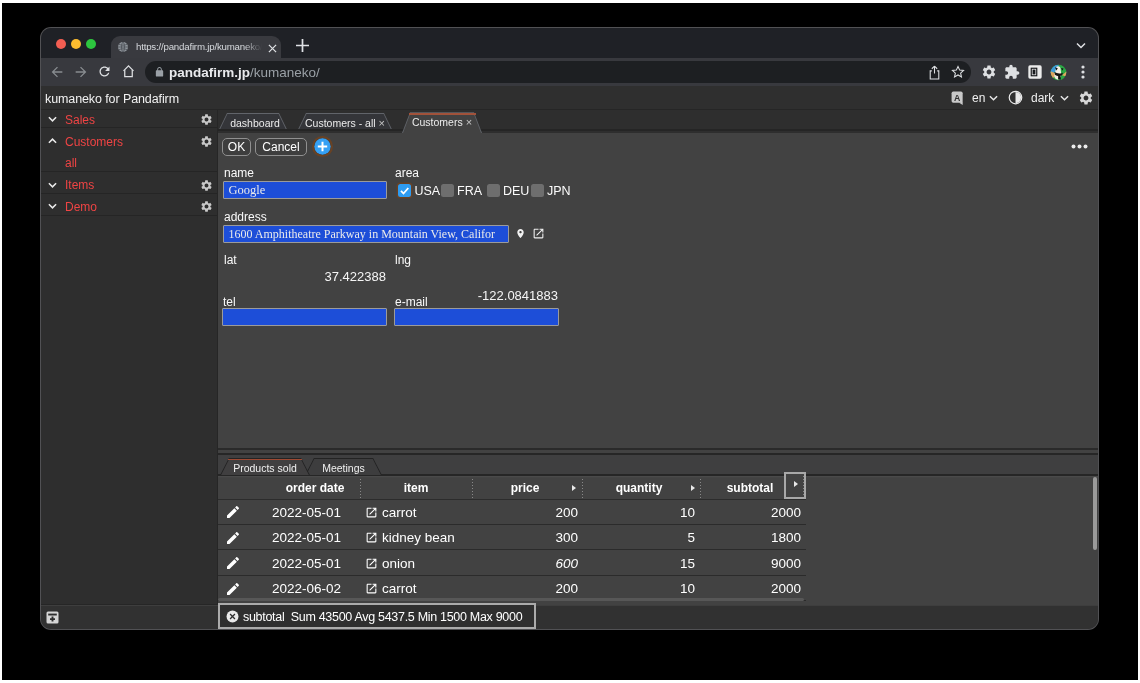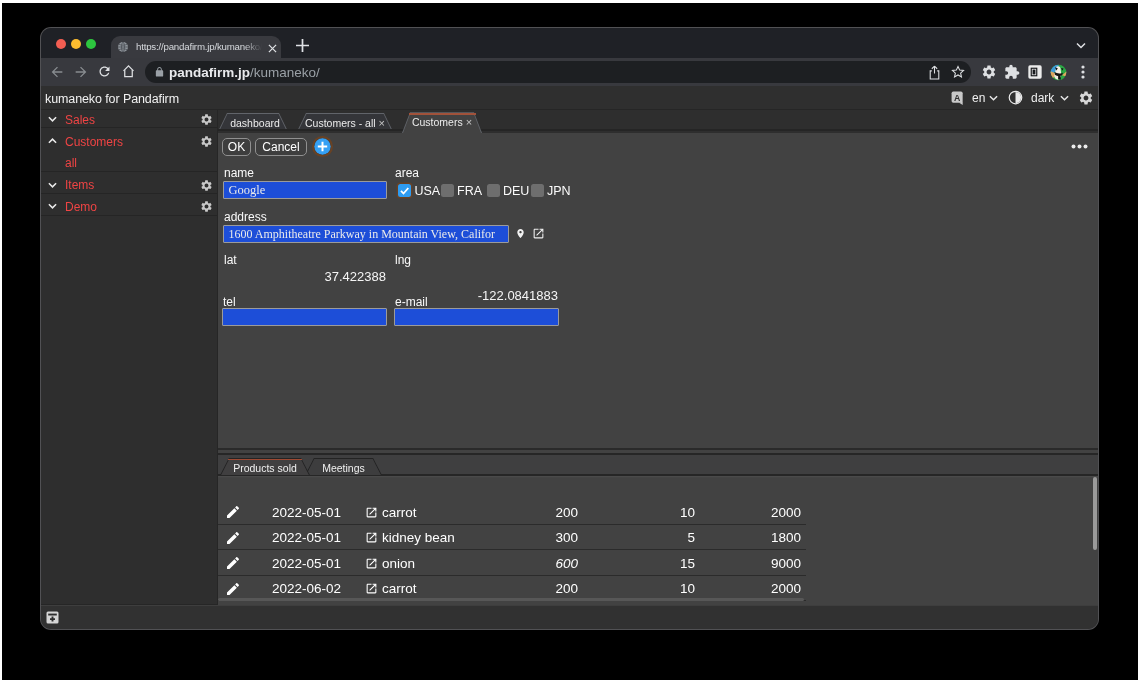--- a/index.html
+++ b/index.html
@@ -349,20 +349,37 @@
             <div class="tx">Meetings</div>
           </div>
       <div class="trap2 act" style="left:3px;width:90px;">
             <div class="b1"></div>
             <div class="b2"></div>
             <div class="or"></div>
             <div class="tx">Products sold</div>
           </div>
     </div>
 
+    <div id="thead">
+      <div class="h" style="left:47px;width:102px;">order date</div>
+      <div class="h" style="left:143px;width:112px;">item</div>
+      <div class="h" style="left:258px;width:100px;">price</div>
+      <div class="h" style="left:368px;width:108px;">quantity</div>
+      <div class="h" style="left:483px;width:100px;">subtotal</div>
+      <span class="dots" style="left:143px;"></span>
+      <span class="dots" style="left:255px;"></span>
+      <span class="dots" style="left:365px;"></span>
+      <span class="dots" style="left:483px;"></span>
+      <span class="arr" style="left:355px;top:8px;"></span>
+      <span class="arr" style="left:474px;top:8px;"></span>
+      <div class="abs" style="left:567px;top:-5px;width:22px;height:27px;border:2px solid #a8a8a8;background:#424242;">
+        <span class="arr" style="left:8px;top:7px;"></span>
+        <span class="dots" style="left:16.5px;top:2px;height:19px;"></span>
+      </div>
+    </div>
 
     <div class="trow" style="top:390px;">
       <svg class="abs" style="left:8px;top:4px" width="16" height="16" viewBox="0 0 24 24" fill="#fff">
             <use href="#i-pencil"></use>
           </svg>
       <span class="c" style="left:55px;">2022-05-01</span>
       <svg class="abs" style="left:148px;top:5.5px" width="13" height="13" viewBox="0 0 24 24" fill="#fff">
             <use href="#i-ext"></use>
           </svg>
       <span class="c" style="left:165px;">carrot</span>
@@ -409,14 +426,21 @@
       <span class="c rnum" style="left:378px;width:100px;">10</span>
       <span class="c rnum" style="left:484px;width:100px;">2000</span>
     </div>
 
     <div id="hsb"></div>
     <div id="vsb"></div>
   </div>
 
   <div class="abs" style="left:175.5px;top:82px;width:1.5px;height:495px;background:#262626;z-index:4;"></div>
 
+  <div id="statbox">
+    <svg class="abs" style="left:6px;top:4.5px" width="13" height="13" viewBox="0 0 24 24">
+          <circle cx="12" cy="12" r="11" fill="#eaeaea"></circle>
+          <path d="M7.5 7.5l9 9M16.5 7.5l-9 9" stroke="#2f2f2f" stroke-width="2.4"></path>
+        </svg>
+    <div class="t">subtotal&nbsp; Sum 43500 Avg 5437.5 Min 1500 Max 9000</div>
+  </div>
 </div>
 </div>
 
 </body></html>

